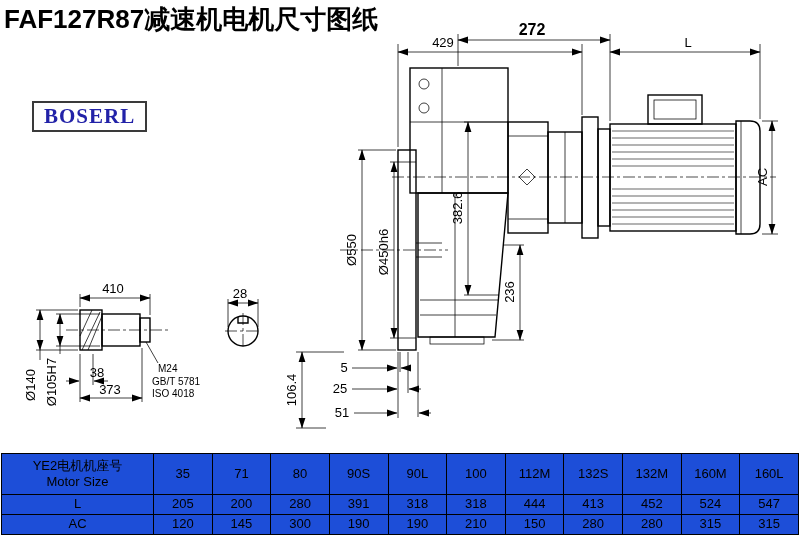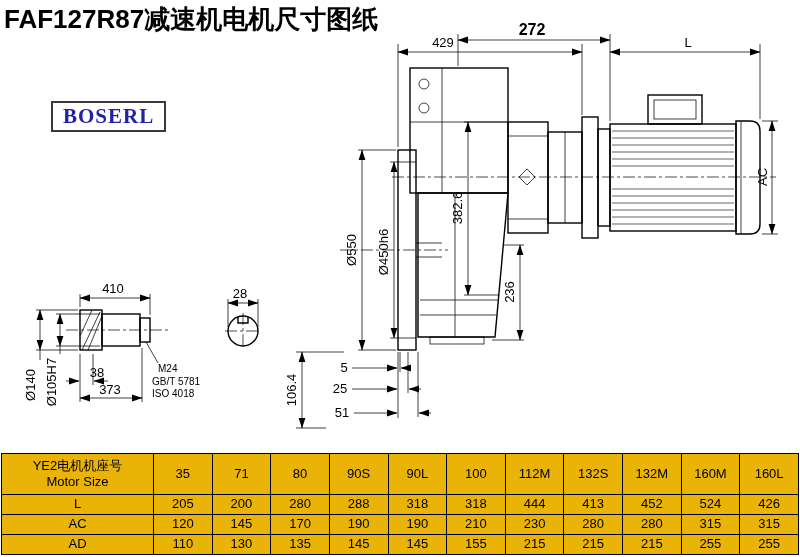--- a/index.html
+++ b/index.html
@@ -3,34 +3,34 @@
 <meta charset="utf-8">
 <style>
   * { margin:0; padding:0; box-sizing:border-box; }
   html,body { width:800px; height:557px; }
   body { background:#fff; font-family:"Liberation Sans", sans-serif; position:relative; overflow:hidden; }
   .page { position:absolute; left:0; top:0; width:800px; height:557px; background:#fff; }
 
   .title { position:absolute; left:4px; top:2px; font-size:26px; font-weight:bold; color:#000;
            font-family:"Liberation Sans", sans-serif; white-space:nowrap; }
 
-  .logo-box { position:absolute; left:51px; top:101px; border:2px solid #3a3a3a; padding:1px 10px; background:#fff; }
+  .logo-box { position:absolute; left:32px; top:101px; border:2px solid #3a3a3a; padding:1px 10px; background:#fff; }
   .logo-box span { color:#2222a8; font-size:21px; font-weight:bold; font-family:"Liberation Serif", serif; letter-spacing:1px; }
 
   svg.drawing { position:absolute; left:0; top:0; }
   .ol  { stroke:#000; stroke-width:1.4; fill:none; }
   .tl  { stroke:#000; stroke-width:0.75; fill:none; }
   .dim { stroke:#000; stroke-width:0.75; fill:none; }
   .fin { stroke:#000; stroke-width:0.6; fill:none; }
   .cl  { stroke:#000; stroke-width:0.7; fill:none; stroke-dasharray:12 3 3 3; }
   text.d { font-size:13px; fill:#000; font-family:"Liberation Sans", sans-serif; }
   text.b { font-size:16px; font-weight:bold; }
   text.s { font-size:10px; }
 
-  table.dim-table { position:absolute; left:1px; top:453px; width:798px; border-collapse:collapse; table-layout:fixed; background:#eab308; }
+  table.dim-table { position:absolute; left:1px; top:453px; width:798px; border-collapse:collapse; table-layout:fixed; background:#1d4ed8; }
   .dim-table th, .dim-table td { border:1px solid #000; text-align:center; vertical-align:middle;
        font-size:13px; font-weight:normal; color:#000; padding:0; height:20px; line-height:1.25; }
   .dim-table tr.header-row th { height:41px; }
 </style>
 </head>
 <body>
 
 <div class="page">
 
   <div class="title">FAF127R87减速机电机尺寸图纸</div>
@@ -237,52 +237,38 @@
         <th>132S</th>
         <th>132M</th>
         <th>160M</th>
         <th>160L</th>
       </tr>
       <tr>
         <td>L</td>
         <td>205</td>
         <td>200</td>
         <td>280</td>
-        <td>288</td>
+        <td>391</td>
         <td>318</td>
         <td>318</td>
         <td>444</td>
         <td>413</td>
         <td>452</td>
         <td>524</td>
-        <td>426</td>
+        <td>547</td>
       </tr>
       <tr>
         <td>AC</td>
         <td>120</td>
         <td>145</td>
-        <td>170</td>
+        <td>300</td>
         <td>190</td>
         <td>190</td>
         <td>210</td>
-        <td>230</td>
+        <td>150</td>
         <td>280</td>
         <td>280</td>
         <td>315</td>
         <td>315</td>
       </tr>
-      <tr>
-        <td>AD</td>
-        <td>110</td>
-        <td>130</td>
-        <td>135</td>
-        <td>145</td>
-        <td>145</td>
-        <td>155</td>
-        <td>215</td>
-        <td>215</td>
-        <td>215</td>
-        <td>255</td>
-        <td>255</td>
-      </tr>
     </tbody>
   </table>
 </div>
 
 </body></html>

